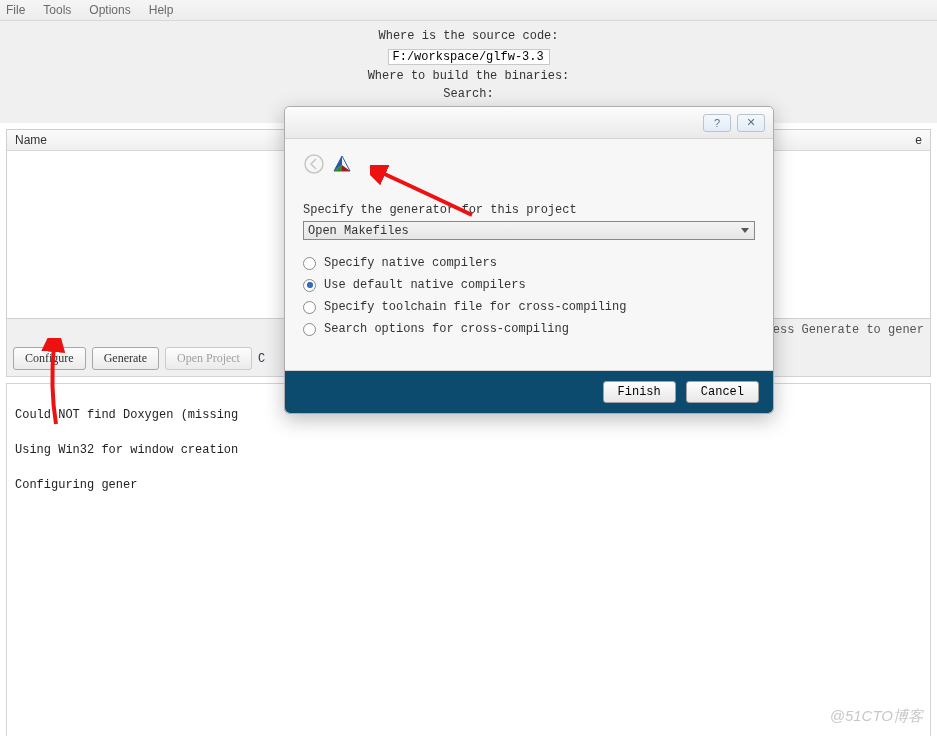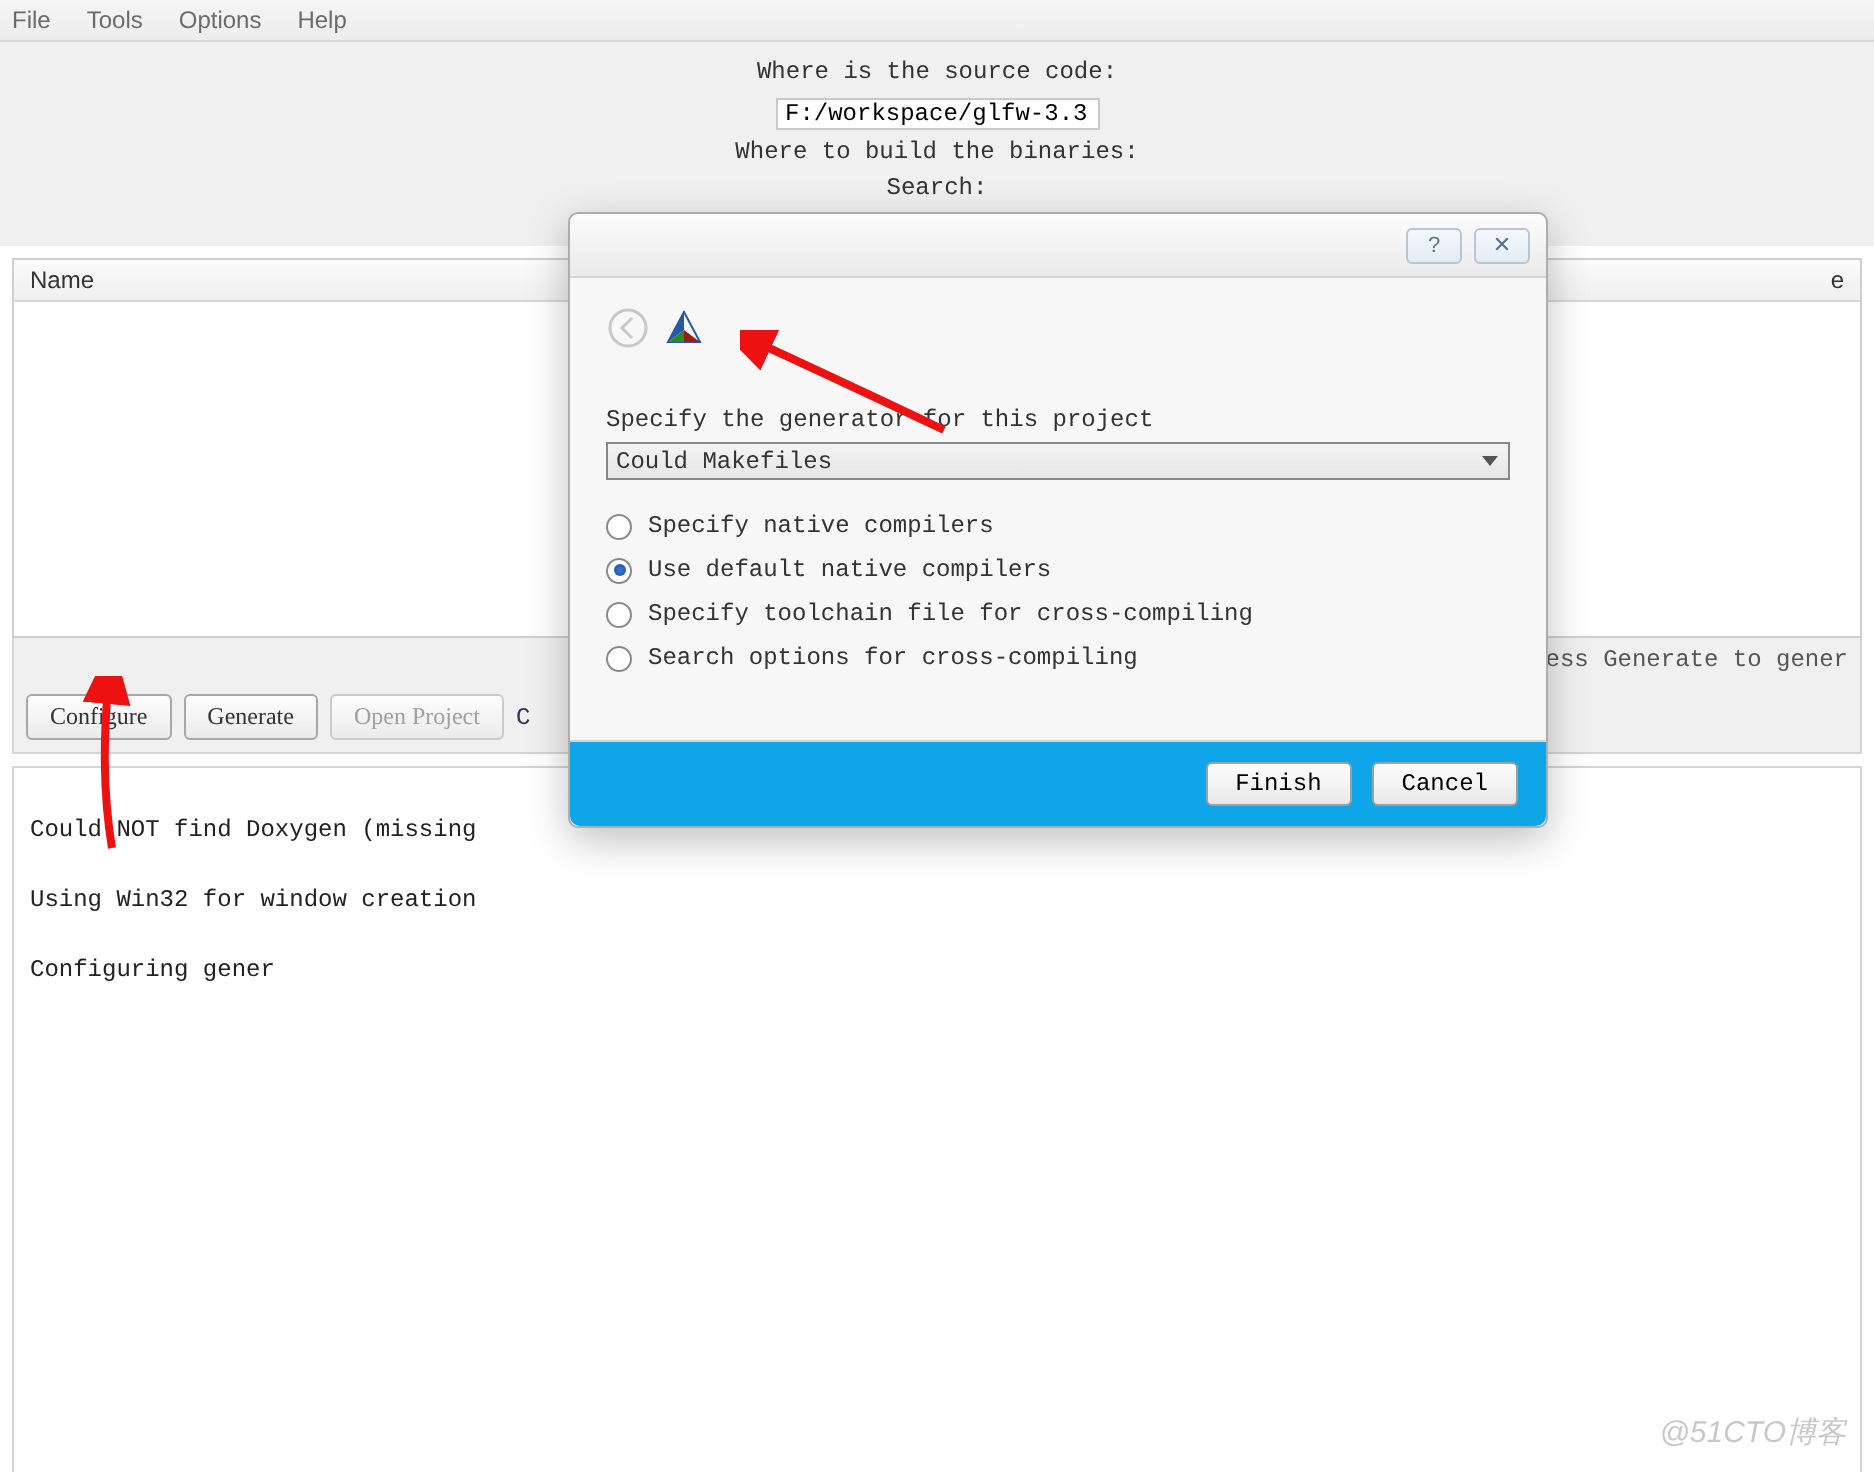--- a/index.html
+++ b/index.html
@@ -162,21 +162,21 @@
   display:inline-flex;align-items:center;justify-content:center;background:#fff;
 }
 .radio.checked::after{
   content:"";width:6px;height:6px;border-radius:50%;
   background:radial-gradient(circle,#3a78d6,#1f4e9c);
 }
 .dialog-footer{
   border-top:1px solid #d4d4d4;
   padding:10px 14px;
   display:flex;justify-content:flex-end;gap:10px;
-  background:#0ea5e9;
+  background:#0c4a6e;
   border-radius:0 0 5px 5px;
 }
 .dlg-btn{
   min-width:72px;
   background:linear-gradient(#fdfdfd,#e8e8e8);
   border:1px solid #9f9f9f;
   border-radius:3px;
   padding:3px 14px;
   font-family:"Courier New", monospace;
   font-size:12px;
@@ -251,21 +251,21 @@
       <span>
         <svg width="18" height="18">
             <polygon points="9,1 17,16 1,16" fill="none" stroke="#2659a6" stroke-width="1"></polygon>
             <polygon points="9,1 9,10 1,16" fill="#2659a6"></polygon>
             <polygon points="9,10 17,16 9,16" fill="#9c1c1c"></polygon>
             <polygon points="1,16 9,10 9,16" fill="#2d8a2d"></polygon>
           </svg>
       </span>
     </div>
     <div class="dialog-label">Specify the generator for this project</div>
-    <div class="generator-select">Could Makefiles</div>
+    <div class="generator-select">Open Makefiles</div>
 
     <div class="radio-group">
       <div class="radio-row">
         <span class="radio"></span>
         <span>Specify native compilers</span>
       </div>
       <div class="radio-row">
         <span class="radio checked"></span>
         <span>Use default native compilers</span>
       </div>

